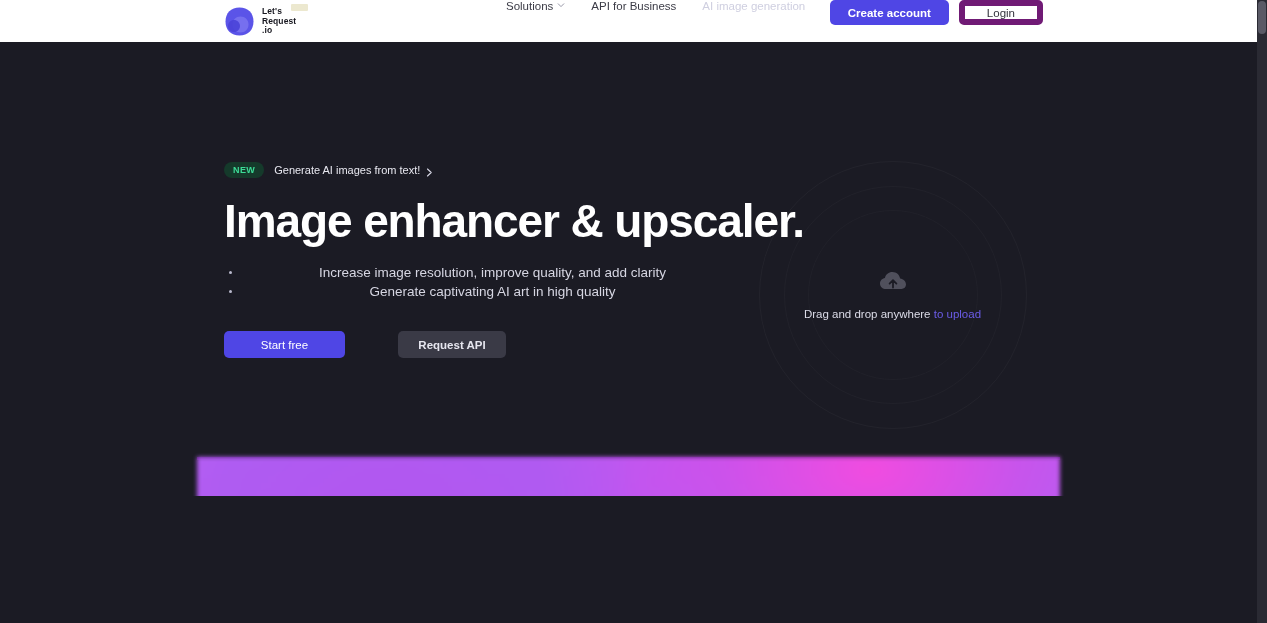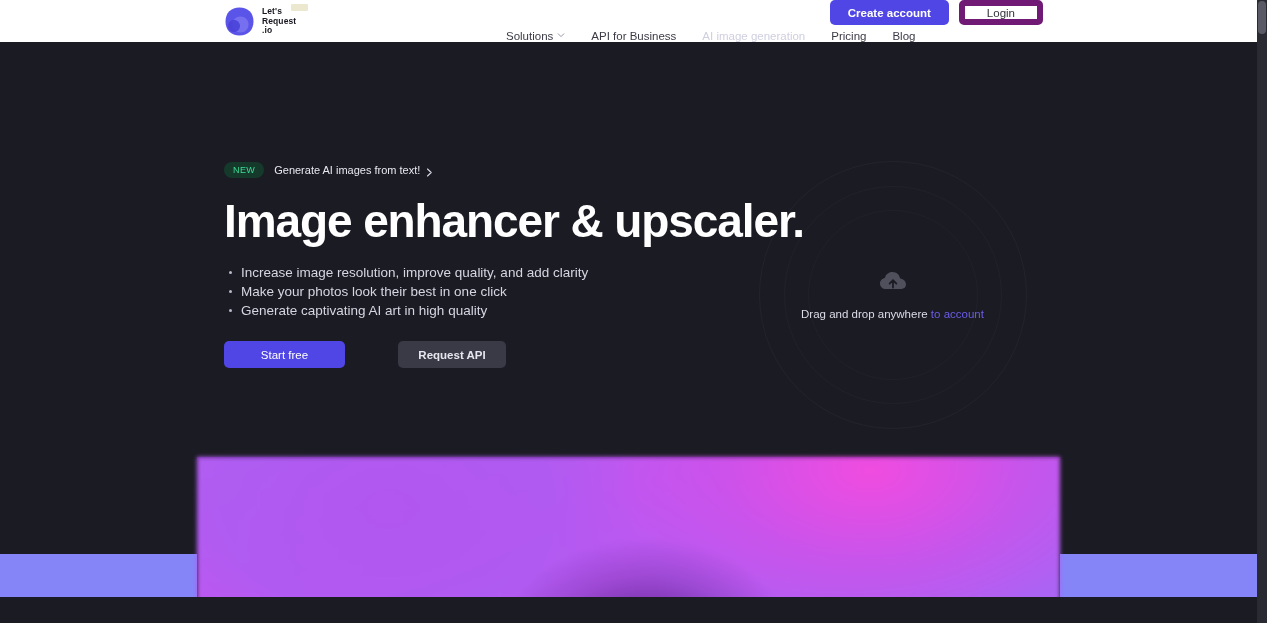--- a/index.html
+++ b/index.html
@@ -12,21 +12,21 @@
   #page {
     position:relative;
     width:1267px; height:623px;
     overflow:hidden;
     background:#1b1b24;
   }
 
   
   #viewport {
     position:absolute; left:0; top:0;
-    width:1257px; height:597px;
+    width:1257px; height:496px;
     overflow:hidden;
     background:#1b1b24;
   }
 
   
   #header {
     position:absolute; left:0; top:0;
     width:1257px; height:42px;
     background:#ffffff;
     display:flex; align-items:center;
@@ -51,21 +51,21 @@
   .logo-text .ln { display:block; white-space:nowrap; }
   .logo-badge {
     position:absolute; left:29px; top:-2px;
     width:17px; height:7px; border-radius:1px;
     background:#ece8cf;
   }
 
   #nav {
     position:absolute; left:506px; top:0;
     height:42px;
-    display:flex; align-items:flex-end; gap:0;
+    display:flex; align-items:flex-start; gap:0;
   }
   .nav-item {
     font-size:11.5px; color:#3b3b46;
     padding:0 13px;
     display:flex; align-items:center; gap:4px;
     white-space:nowrap; cursor:pointer;
   }
   .nav-item.first { padding-left:0; }
   .nav-item.dim { color:#cfcfe0; }
   .chev {
@@ -127,21 +127,21 @@
     width:520px;
   }
   .badge-row {
     display:flex; align-items:center; gap:10px;
     height:17px;
     margin-bottom:18px;
   }
   .badge-new {
     background:#153a2b;
     color:#3ddc97;
-    font-size:9px; font-weight:normal;
+    font-size:9px; font-weight:bold;
     letter-spacing:.4px;
     border-radius:9px;
     padding:3px 9px 3px 9px;
     line-height:10px;
   }
   .badge-text {
     font-size:11px; color:#e8e8f0;
     display:flex; align-items:flex-end; gap:6px;
     cursor:pointer;
   }
@@ -151,21 +151,22 @@
     font-size:46px;
     line-height:50px;
     font-weight:bold;
     color:#ffffff;
     letter-spacing:-1.1px;
     margin-bottom:17px;
     white-space:nowrap;
   }
   ul.bullets {
     list-style:none;
-    margin:0 0 21px 0;
+    margin:0 0 30px 0;
+    text-align:center;
   }
   ul.bullets li {
     position:relative;
     font-size:13.5px;
     line-height:19px;
     color:#d6d6e2;
     padding-left:17px;
     margin-bottom:0;
   }
   ul.bullets li:before {
@@ -325,41 +326,40 @@
                 <path d="M1.5 1 L5.2 4.5 L1.5 8" fill="none" stroke="#d8d8e6" stroke-width="1.1" stroke-linecap="round" stroke-linejoin="round"></path>
               </svg>
             </span>
           </span>
         </div>
 
         <h1 class="headline">Image enhancer &amp; upscaler.</h1>
 
         <ul class="bullets">
           <li>Increase image resolution, improve quality, and add clarity</li>
-          <li>Make your photos look their best in one click</li>
           <li>Generate captivating AI art in high quality</li>
         </ul>
 
         <div class="cta-row">
           <button class="btn-start">Start free</button>
           <button class="btn-api">Request API</button>
         </div>
 
       </div>
 
       <div id="dropzone">
         <div class="cloud-icon">
           <svg width="28" height="22" viewBox="0 0 28 22" xmlns="http://www.w3.org/2000/svg">
             <path d="M7 18 C3.7 18 1 15.5 1 12.4 C1 9.6 3.1 7.3 5.9 6.9 C6.6 3.5 9.7 1 13.4 1 C17.3 1 20.6 3.8 21.1 7.5 C24.4 7.8 27 10.4 27 13.6 C27 16.1 25 18 22.5 18 Z" fill="#c9c9dc"></path>
             <path d="M14 16.5 L14 9.5 M10.6 12.6 L14 9.2 L17.4 12.6" fill="none" stroke="#1b1b24" stroke-width="1.8" stroke-linecap="round" stroke-linejoin="round"></path>
           </svg>
         </div>
         <div class="drop-text">
           <span>Drag and drop anywhere</span>
-          <span class="link">to account</span>
+          <span class="link">to upload</span>
         </div>
       </div>
 
     </div>
 
     <div id="band-left"></div>
     <div id="band-right"></div>
     <div id="bottom-image-edge"></div>
     <div id="bottom-image"></div>
 

